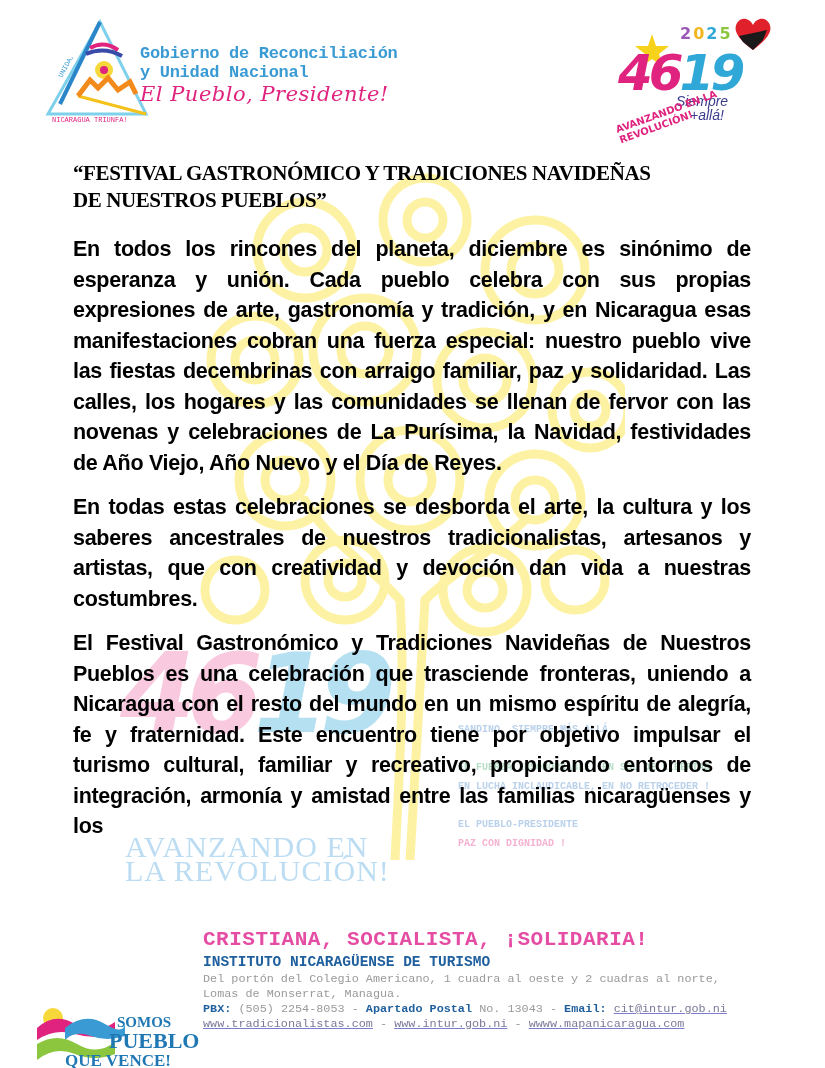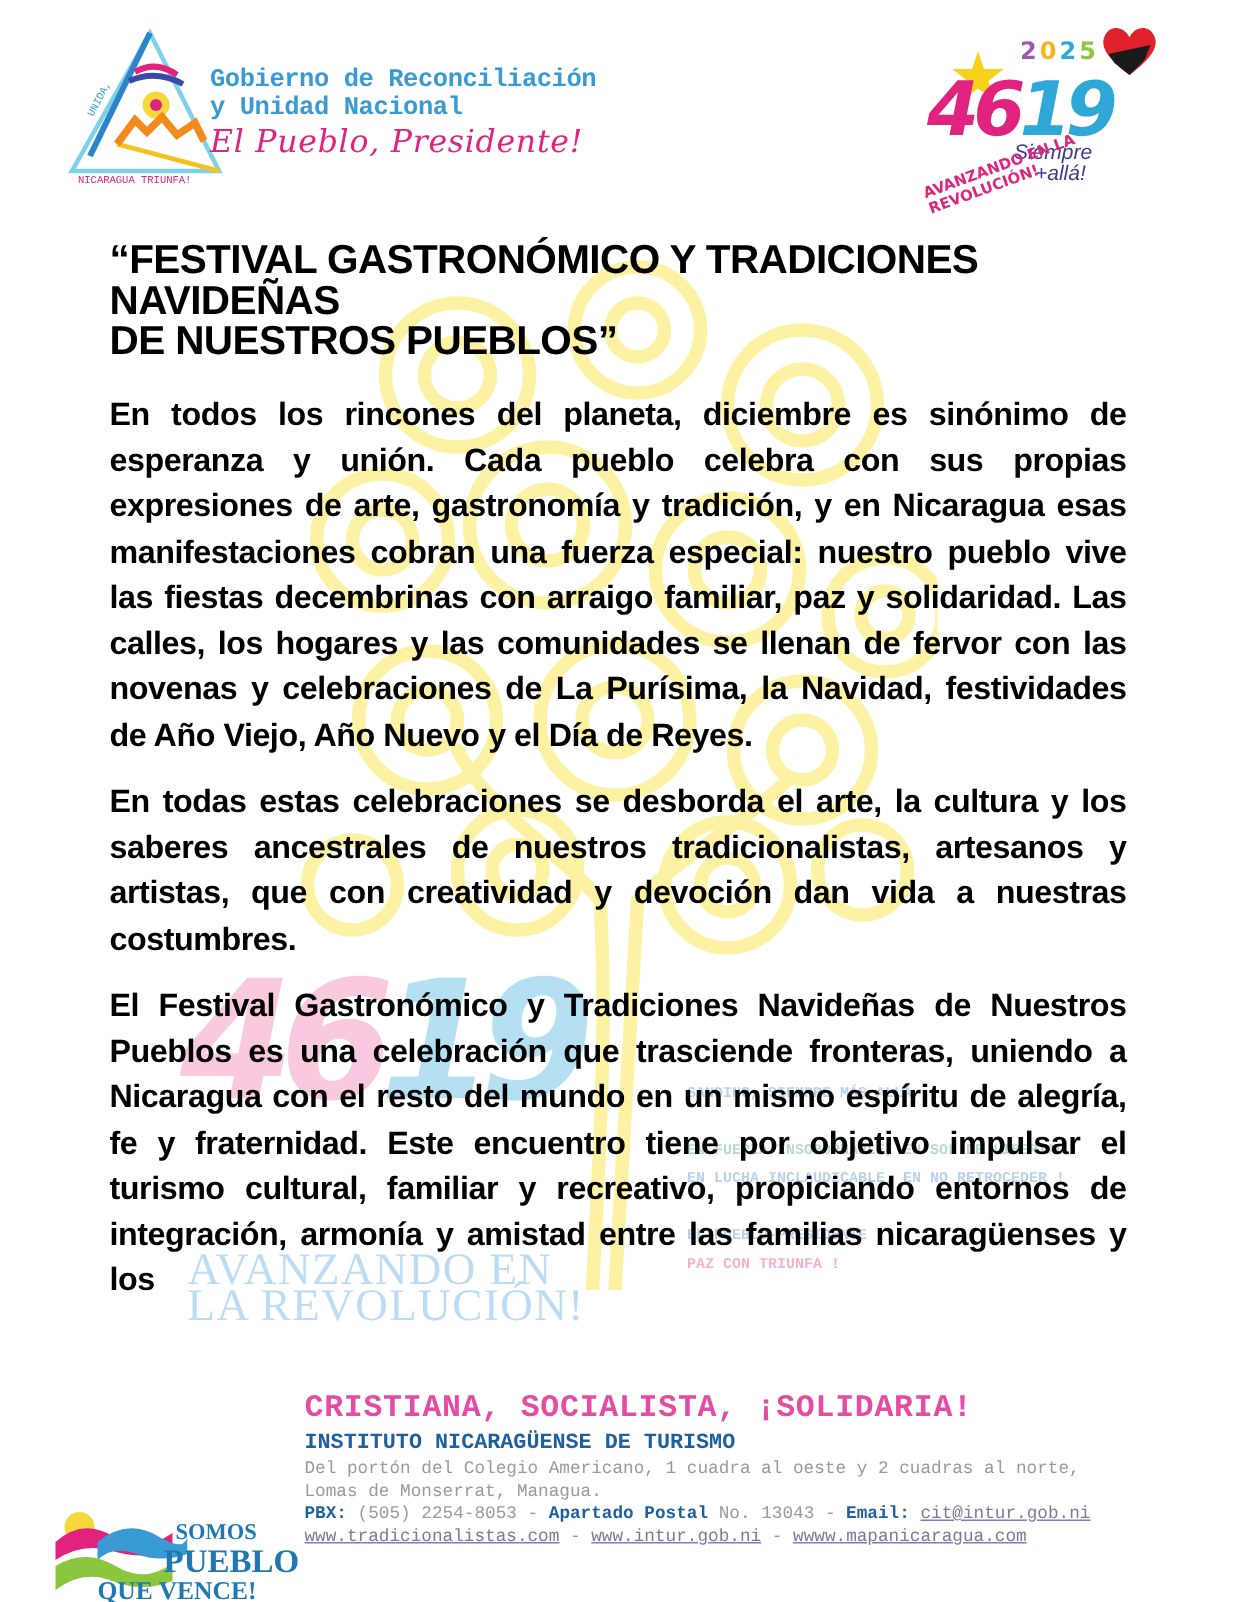--- a/index.html
+++ b/index.html
@@ -28,21 +28,21 @@
     
     .wm-tree { position: absolute; left: 195px; top: 160px; width: 430px; height: 700px; opacity: 0.55; }
     .wm-4619 { position: absolute; left: 120px; top: 630px; font-family: "DejaVu Sans", sans-serif; font-weight: bold; font-style: italic; font-size: 110px; letter-spacing: -10px; opacity: 0.35; }
     .wm-4619 .a { color: #f06aa4; }
     .wm-4619 .b { color: #2fa8d8; }
     .wm-avanz { position: absolute; left: 125px; top: 835px; font-family: "Liberation Serif", serif; color: #8ec6ea; font-size: 30px; line-height: 24px; opacity: 0.6; letter-spacing: 1px; }
     .wm-poem { position: absolute; left: 458px; top: 720px; font-family: "Liberation Mono", monospace; font-weight: bold; font-size: 10px; line-height: 19px; opacity: 0.35; }
 
     
     .content { position: absolute; left: 73px; top: 160px; width: 678px; color: #000; font-weight: bold; }
-    .title { font-size: 27px; line-height: 27px; margin: 0 0 20px 0; font-family: Liberation Sans, sans-serif; letter-spacing: -0.4px; }
+    .title { font-size: 21px; line-height: 27px; margin: 0 0 20px 0; font-family: Liberation Serif, serif; letter-spacing: -0.4px; }
     .para { font-size: 21.5px; line-height: 30.5px; text-align: justify; margin: 0 0 14px 0; letter-spacing: -0.3px; }
 
     
     .footer-logo { position: absolute; left: 35px; top: 1000px; width: 150px; height: 80px; }
     .fl-somos { position: absolute; left: 82px; top: 14px; font-family: "Liberation Serif", serif; color: #1f77b4; font-size: 15px; font-weight: bold; }
     .fl-pueblo { position: absolute; left: 74px; top: 28px; font-family: "Liberation Serif", serif; color: #1f77b4; font-size: 22px; font-weight: bold; }
     .fl-vence { position: absolute; left: 30px; top: 51px; font-family: "Liberation Serif", serif; color: #1f77b4; font-size: 17px; font-weight: bold; }
 
     .footer { position: absolute; left: 203px; top: 928px; font-family: "Liberation Mono", monospace; }
     .f-slogan { color: #e54ca3; font-size: 21px; font-weight: bold; letter-spacing: 0.5px; }
@@ -97,21 +97,21 @@
   <div>AVANZANDO EN</div>
   <div>LA REVOLUCIÓN!</div>
 </div>
 <div class="wm-poem">
   <div style="color:#3a7dc4">SANDINO, SIEMPRE MÁS ALLÁ</div>
   <div style="color:#e0237e">&nbsp;</div>
   <div style="color:#2e9c5a">EN FUERZA INSOBORNABLE, EN SOL DE LIBERTAD</div>
   <div style="color:#3a7dc4">EN LUCHA INCLAUDICABLE, EN NO RETROCEDER !</div>
   <div>&nbsp;</div>
   <div style="color:#3a7dc4">EL PUEBLO-PRESIDENTE</div>
-  <div style="color:#e0237e">PAZ CON TRIUNFA !</div>
+  <div style="color:#e0237e">PAZ CON DIGNIDAD !</div>
 </div>
 
 <div class="gov-logo">
   <svg class="gov-tri" viewBox="0 0 115 105">
     <path d="M62 4 L10 96 L108 96 Z" fill="none" stroke="#7fd0ea" stroke-width="3"></path>
     <path d="M62 4 L22 86" stroke="#2a86c8" stroke-width="4" fill="none"></path>
     <path d="M40 78 L108 96" stroke="#f4c21a" stroke-width="3" fill="none"></path>
     <path d="M52 30 Q66 22 80 32" stroke="#e0237e" stroke-width="4" fill="none"></path>
     <path d="M48 36 Q66 28 84 38" stroke="#3a4aa8" stroke-width="4" fill="none"></path>
     <circle cx="66" cy="52" r="9" fill="#f7d83a"></circle>

